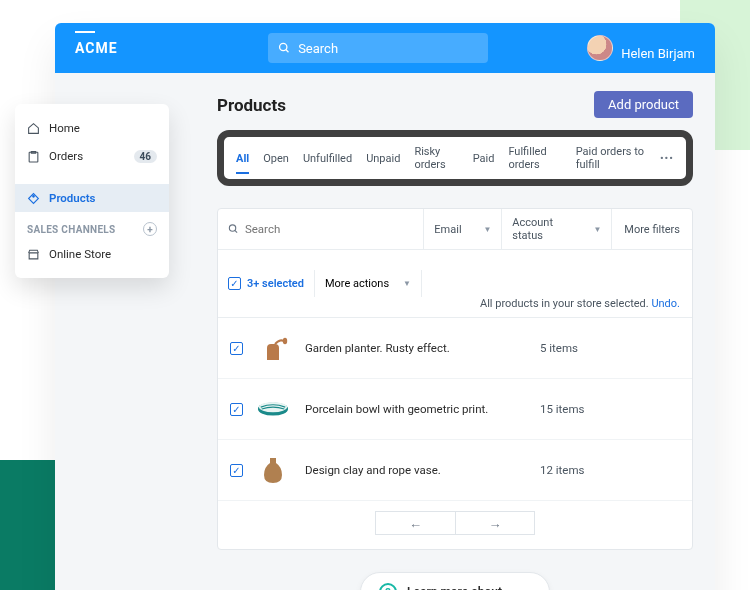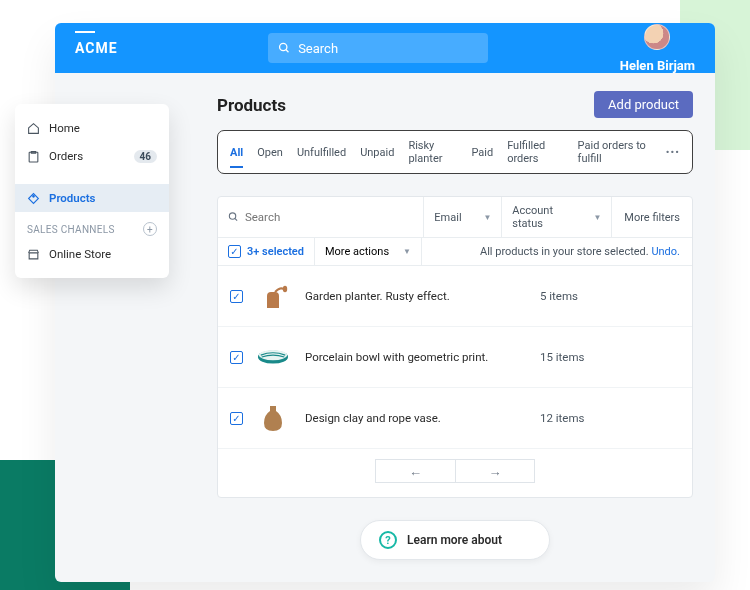--- a/index.html
+++ b/index.html
@@ -7,59 +7,59 @@
   .bg-green1 { position: absolute; right: 0; top: 0; width: 70px; height: 150px; background: #d7f4d7; z-index: 0; }
   .bg-green2 { position: absolute; left: 0; bottom: 0; width: 130px; height: 130px; background: #0a7b64; z-index: 0; }
   .app { position: absolute; left: 55px; top: 23px; width: 660px; background: #f4f6f8; border-radius: 6px; box-shadow: 0 20px 40px rgba(0,0,0,0.08); overflow: hidden; z-index: 2; }
 
   .topbar { background: #1495ff; height: 50px; display: flex; align-items: center; padding: 0 20px; color: #fff; }
   .brand { font-weight: 700; letter-spacing: 1px; font-size: 14px; color: #fff; position: relative; }
   .brand::before { content:""; position:absolute; top:-9px; left:0; width:20px; height:2px; background:#fff; }
   .top-search { margin-left: 150px; flex: 0 0 220px; background: rgba(255,255,255,0.22); border-radius: 4px; height: 30px; display: flex; align-items: center; padding: 0 10px; color: #fff; }
   .top-search input { background: transparent; border: none; outline: none; color: #fff; font-size: 13px; margin-left: 8px; width: 100%; }
   .top-search input::placeholder { color: #fff; }
-  .user { margin-left: auto; display: flex; align-items: center; gap: 8px; font-size: 13px; font-weight: 700; flex-direction: column; }
+  .user { margin-left: auto; display: flex; align-items: flex-end; gap: 8px; font-size: 13px; font-weight: 400; }
   .avatar { width: 26px; height: 26px; border-radius: 50%; background: radial-gradient(circle at 35% 35%, #f3d2b3 0 45%, #c88 46% 100%); border: 1px solid rgba(255,255,255,0.5); }
 
   .body { display: flex; }
   .sidebar-wrap { width: 140px; flex-shrink: 0; }
   .main { flex: 1; padding: 18px 22px 22px; }
 
   .sidebar-card { position: absolute; left: 15px; top: 104px; width: 154px; background: #fff; border-radius: 6px; box-shadow: 0 10px 25px rgba(0,0,0,0.12); z-index: 3; padding: 10px 0; }
   .side-item { display: flex; align-items: center; gap: 8px; padding: 7px 12px; font-size: 11.5px; color: #2b2b2b; cursor: pointer; }
   .side-item.active { background: #e6edf4; color: #1b6fe0; font-weight: 600; }
   .side-item .icon { width: 14px; text-align: center; flex-shrink: 0; }
   .side-badge { margin-left: auto; background: #e4e9ee; color: #3a4a5a; font-weight: 700; border-radius: 8px; font-size: 10px; padding: 1px 6px; }
-  .side-heading { font-size: 10px; color: #8b97a5; font-weight: 400; letter-spacing: .3px; padding: 10px 12px 4px; display: flex; align-items: center; }
+  .side-heading { font-size: 10px; color: #8b97a5; font-weight: 700; letter-spacing: .3px; padding: 10px 12px 4px; display: flex; align-items: center; }
   .side-heading .plus { margin-left: auto; width: 14px; height: 14px; border: 1px solid #b8c2cd; border-radius: 50%; display: flex; align-items: center; justify-content: center; font-size: 10px; color: #8b97a5; }
 
   .page-head { display: flex; align-items: center; margin-bottom: 12px; }
   .page-title { font-size: 17px; font-weight: 700; color: #222; }
   .add-btn { margin-left: auto; background: #5b6bc0; color: #fff; border: none; border-radius: 4px; font-size: 13px; padding: 6px 14px; cursor: pointer; }
 
-  .tabbar { background: #fff; border: 1px solid #404040; border-radius: 7px; padding: 8px 12px; display: flex; align-items: center; gap: 14px; font-size: 11px; color: #4a5560; }
+  .tabbar { background: #fff; border: 7px solid #404040; border-radius: 12px; padding: 8px 12px; display: flex; align-items: center; gap: 14px; font-size: 11px; color: #4a5560; }
   .tabbar .tab { cursor: pointer; }
   .tabbar .tab.active { color: #1b6fe0; font-weight: 700; position: relative; }
   .tabbar .tab.active::after { content:""; position:absolute; left:0; right:0; bottom:-9px; height:2px; background:#1b6fe0; }
   .tabbar .dots { margin-left: auto; letter-spacing: 1px; color: #6b7684; cursor: pointer; }
 
   .panel { background: #fff; border: 1px solid #e3e7eb; border-radius: 4px; margin-top: 22px; }
   .frow { display: flex; border-bottom: 1px solid #e9edf0; }
   .fcell { border-right: 1px solid #e9edf0; display: flex; align-items: center; font-size: 11px; color: #4a5560; }
   .fcell:last-child { border-right: none; }
   .fcell.search { flex: 1; padding: 7px 10px; }
   .fcell.search input { border: none; outline: none; font-size: 11.5px; color: #333; width: 100%; margin-left: 6px; }
   .fcell.dd { padding: 7px 10px; justify-content: space-between; gap: 8px; cursor: pointer; }
   .fcell.more { padding: 7px 12px; cursor: pointer; }
   .caret { font-size: 8px; color: #8b97a5; }
 
   .selrow { display: flex; align-items: center; border-bottom: 1px solid #e9edf0; font-size: 11px; }
   .selrow .cell { border-right: 1px solid #e9edf0; padding: 7px 10px; display: flex; align-items: center; gap: 6px; }
   .selrow .cell:last-child { border-right: none; }
-  .selrow .msg { margin-left: auto; padding: 7px 12px; color: #4a5560; }
+  .selrow .msg { margin-left: auto; padding: 7px 12px; color: #4a5560; margin-top: 40px; }
   .undo { color: #1b6fe0; cursor: pointer; }
   .cbx { width: 13px; height: 13px; border: 1.5px solid #1b6fe0; border-radius: 2px; display: inline-flex; align-items: center; justify-content: center; color: #1b6fe0; font-size: 10px; background:#fff; }
 
   .prow { display: flex; align-items: center; padding: 14px 12px; border-bottom: 1px solid #f0f3f5; font-size: 11.5px; color: #2b2b2b; }
   .prow:last-of-type { border-bottom: none; }
   .prow .pimg { width: 32px; height: 32px; margin: 0 16px 0 14px; display:flex; align-items:center; justify-content:center; }
   .prow .pname { flex: 1; }
   .prow .pqty { width: 140px; color: #4a5560; }
 
   .pager { display: flex; justify-content: center; padding: 10px 0 14px; gap: 0; }
@@ -101,21 +101,21 @@
       <div class="page-head">
         <div class="page-title">Products</div>
         <button class="add-btn">Add product</button>
       </div>
 
       <div class="tabbar">
         <span class="tab active">All</span>
         <span class="tab">Open</span>
         <span class="tab">Unfulfilled</span>
         <span class="tab">Unpaid</span>
-        <span class="tab">Risky planter</span>
+        <span class="tab">Risky orders</span>
         <span class="tab">Paid</span>
         <span class="tab">Fulfilled orders</span>
         <span class="tab">Paid orders to fulfill</span>
         <span class="dots">•••</span>
       </div>
 
       <div class="panel">
         <div class="frow">
           <div class="fcell search">
             <svg width="12" height="12" viewBox="0 0 24 24" fill="none" stroke="#6b7684" stroke-width="2.5">

